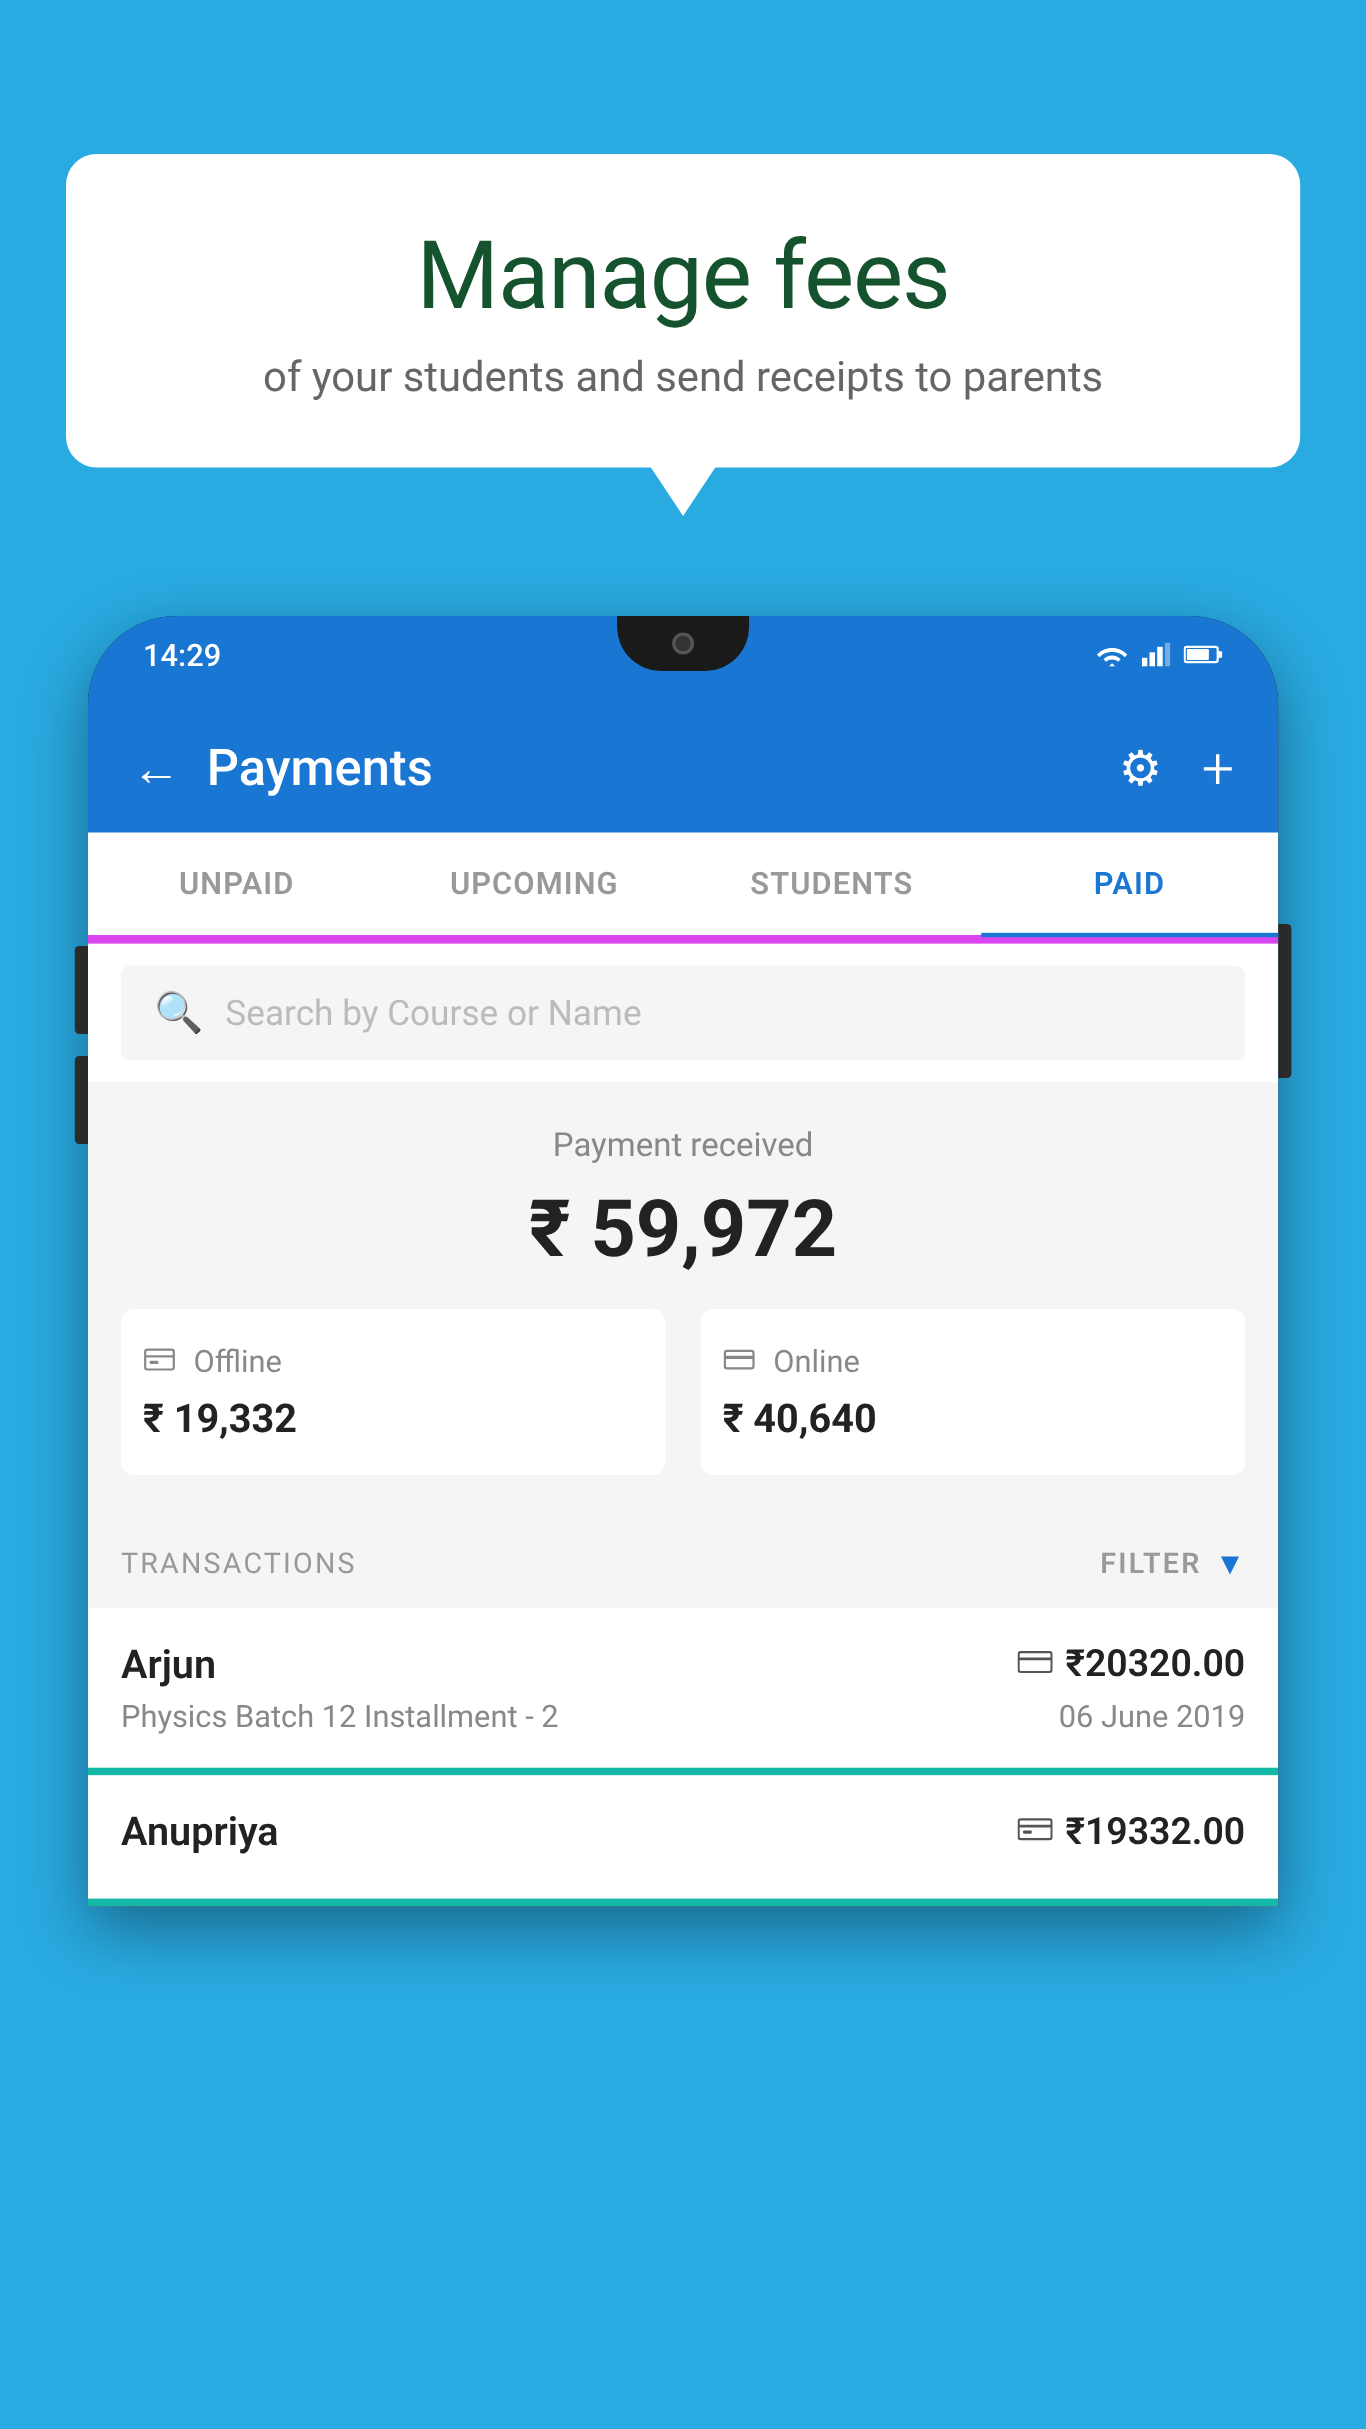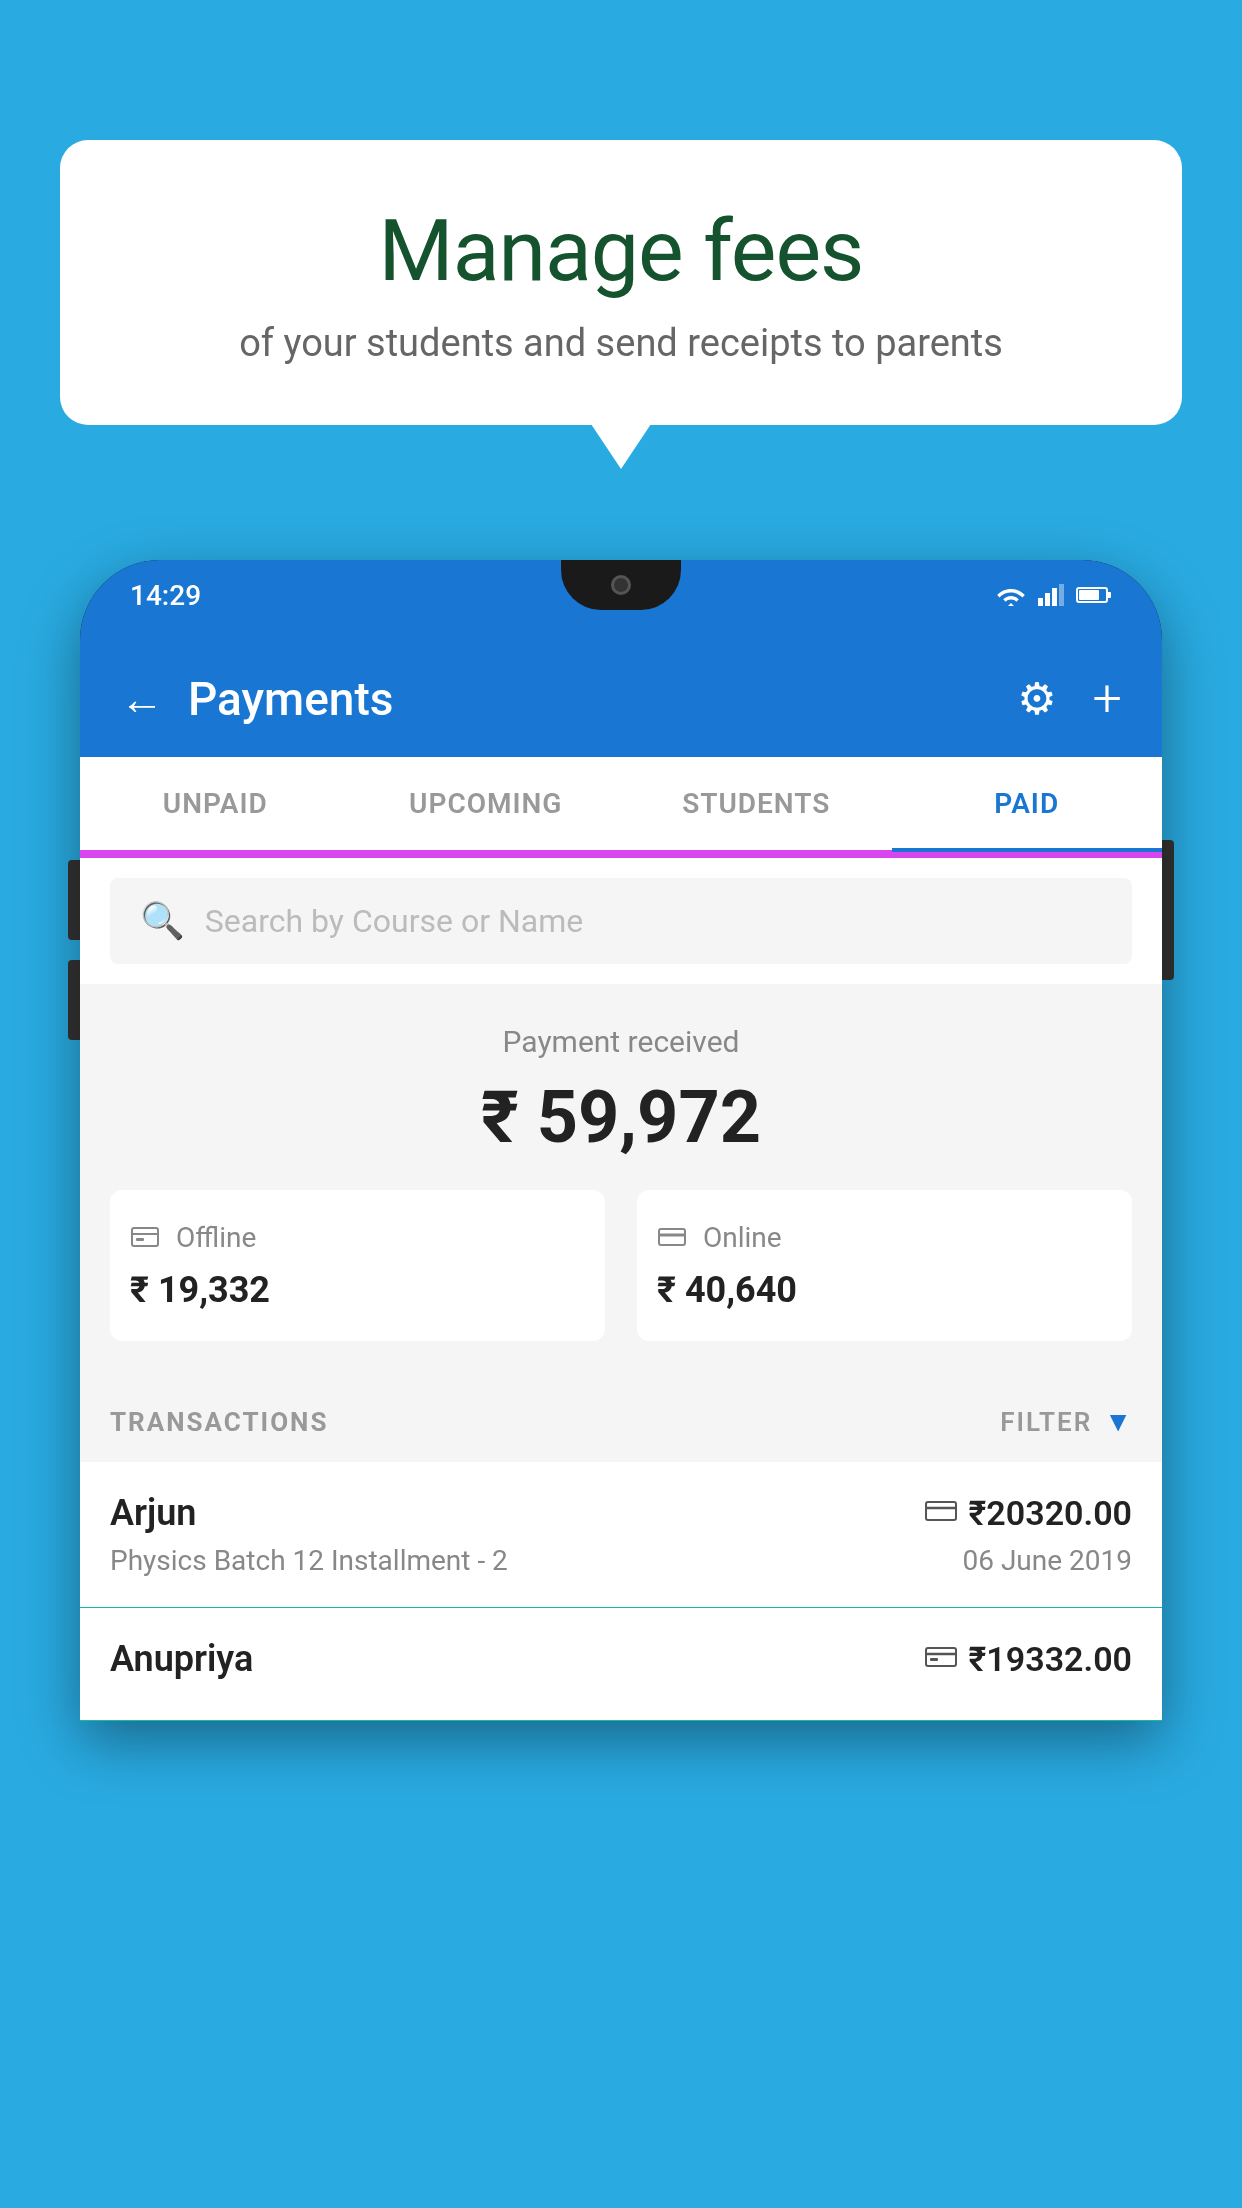--- a/index.html
+++ b/index.html
@@ -277,21 +277,21 @@
     .transactions-header {
       background: #f5f5f5;
       padding: 24px 30px;
       display: flex;
       align-items: center;
       justify-content: space-between;
     }
 
     .transactions-label {
       font-size: 26px;
-      font-weight: 700;
+      font-weight: 400;
       color: #999;
       letter-spacing: 2px;
     }
 
     .filter-section {
       display: flex;
       align-items: center;
       gap: 12px;
     }
 
@@ -304,21 +304,21 @@
 
     .filter-icon {
       color: #1976D2;
       font-size: 28px;
     }
 
     
     .transaction-row {
       background: white;
       padding: 30px 30px;
-      border-bottom: 1px solid #14b8a6;
+      border-bottom: 7px solid #14b8a6;
     }
 
     .transaction-top {
       display: flex;
       justify-content: space-between;
       align-items: center;
       margin-bottom: 10px;
     }
 
     .transaction-name {

